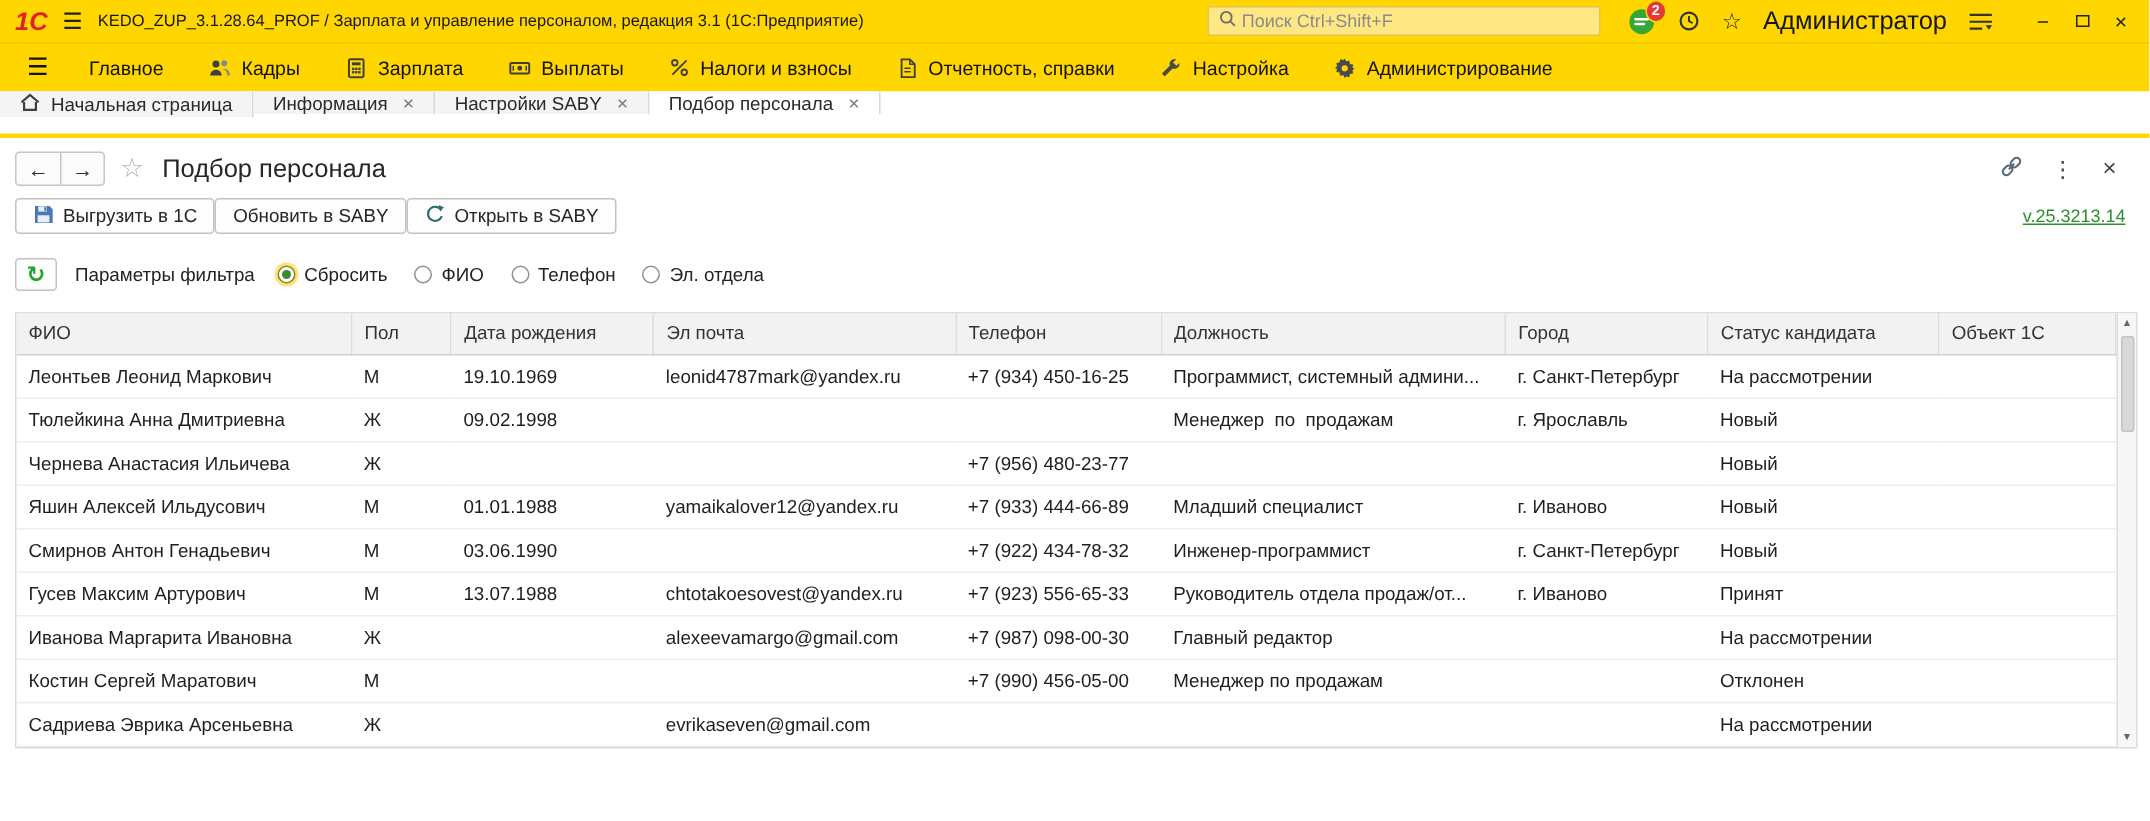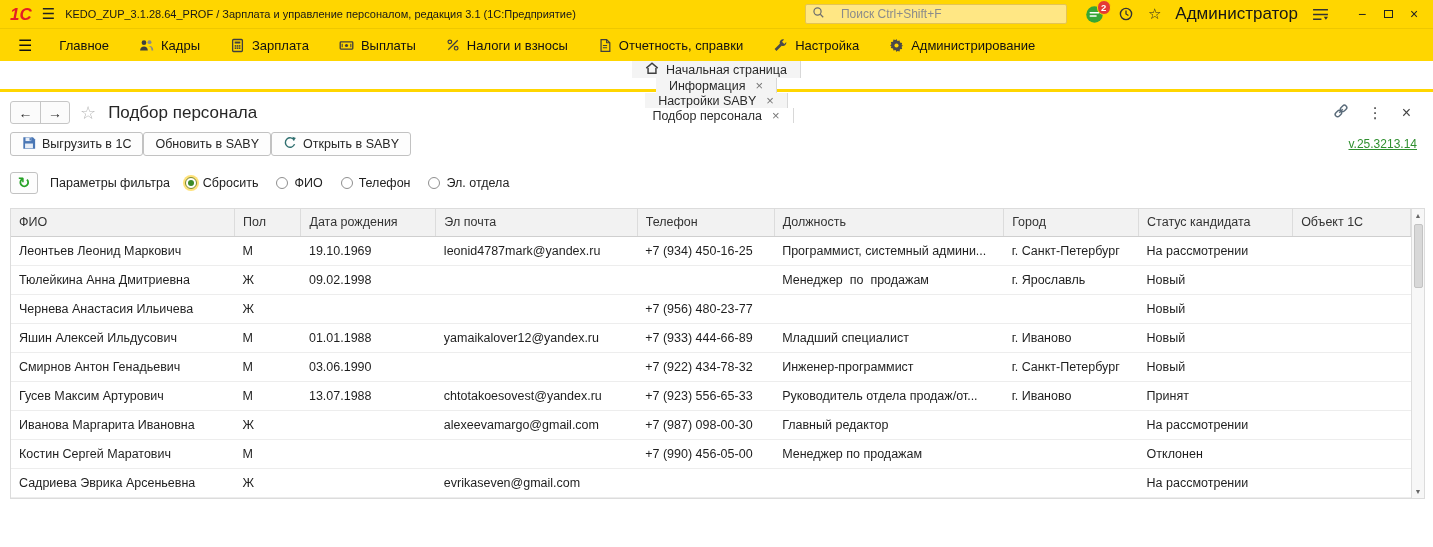--- a/index.html
+++ b/index.html
@@ -13,21 +13,21 @@
   
   .titlebar {
     height:28px; background:#ffd600; display:flex; align-items:center;
     padding:0 6px 0 10px; gap:10px;
   }
   .logo { color:#e31e24; font-weight:700; font-style:italic; font-size:17px; line-height:1; }
   .tb-burger { font-size:15px; color:#222; cursor:default; }
   .tb-title { margin-left:0; font-size:11px; color:#171717; white-space:nowrap; }
   .search {
     width:262px; height:20px; background:#ffe784; border:1px solid #e4c455;
-    border-radius:2px; display:flex; align-items:center; padding:0 6px; gap:16px;
+    border-radius:2px; display:flex; align-items:center; padding:0 6px; gap:3px;
   }
   .search input {
     flex:1; border:none; outline:none; background:transparent;
     font-family:inherit; font-size:12px; color:#333; min-width:0;
   }
   .search input::placeholder { color:#8b8b8b; }
   .tb-icons { display:flex; align-items:center; gap:14px; margin-left:8px; }
   .tb-icons > span { display:inline-flex; align-items:center; }
   .notif { position:relative; }
   .badge {
@@ -45,21 +45,21 @@
   .menubar {
     height:33px; background:#ffd600; border-top:1px solid #eec800;
     display:flex; align-items:center; padding:0 6px; font-size:13px; color:#111;
   }
   .mb-burger { font-size:16px; padding:0 12px; }
   .menu-items { display:flex; align-items:center; height:100%; }
   .menu-item { display:flex; align-items:center; gap:7px; padding:0 15px; height:100%; cursor:default; white-space:nowrap; }
   .mi-icon { display:inline-flex; align-items:center; }
 
   
-  .tabbar { height:28px; background:#fff; display:flex; align-items:center;flex-direction:column; }
+  .tabbar { height:28px; background:#fff; display:flex; align-items:flex-start; }
   .tab {
     display:flex; align-items:center; gap:7px; padding:0 13px; font-size:12.5px;
     background:#f4f4f4; border-right:1px solid #d8d8d8; color:#2a2a2a; white-space:nowrap;
   }
   .tab.active { background:#fff; }
   .tab-close { color:#777; font-size:13px; margin-left:3px; }
   .yellow-strip { height:3px; background:#ffd600; }
 
   
   .nav-row { display:flex; align-items:center; gap:10px; padding:9px 14px 0 10px; }

